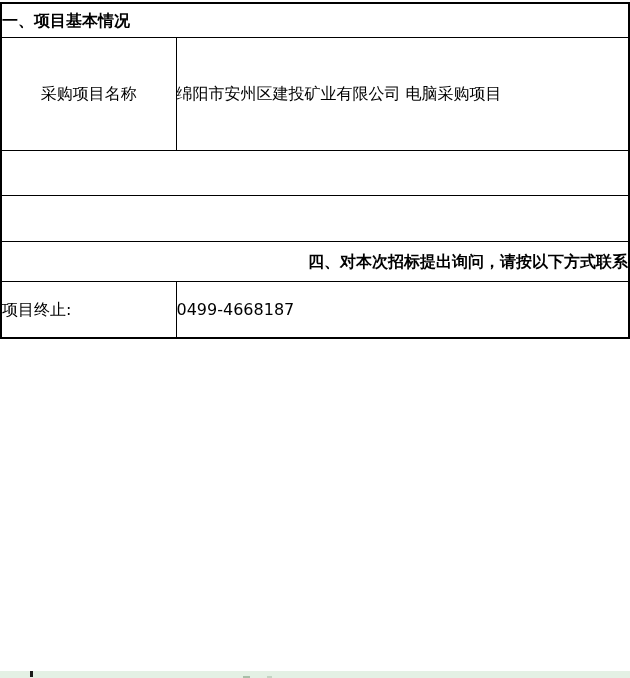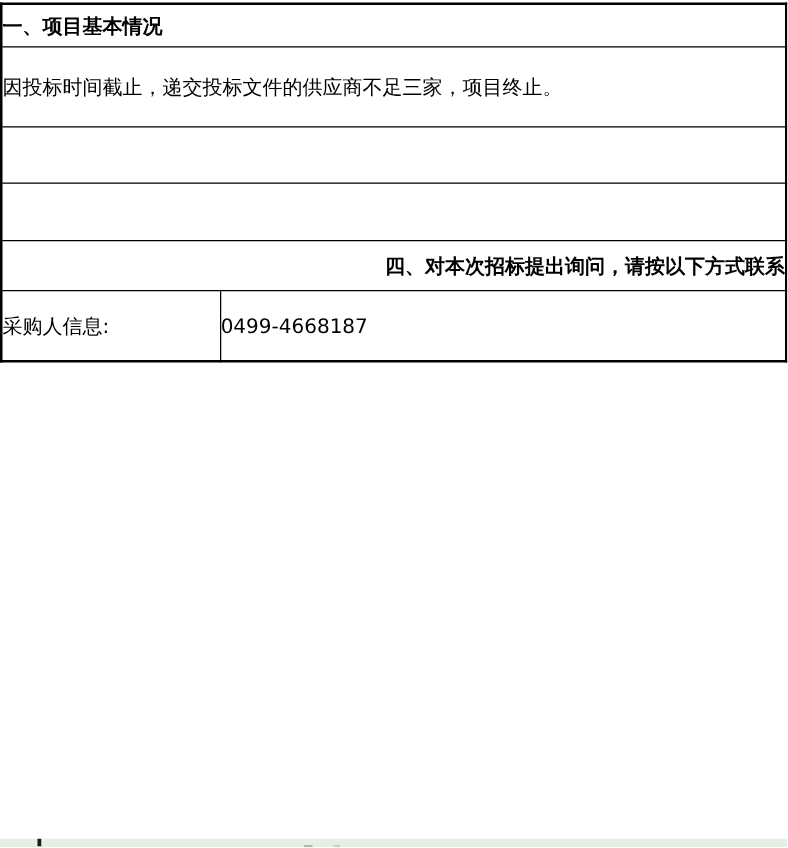--- a/index.html
+++ b/index.html
@@ -108,37 +108,38 @@
   <table class="announcement">
     <colgroup>
       <col style="width:175px">
       <col>
     </colgroup>
 
     <tbody>
         <tr class="r-h1">
       <td colspan="2" class="section-header">一、项目基本情况</td>
     </tr>
+    <tr class="r-d1">
+      <td class="row-label-center">采购项目名称</td>
+      <td class="row-value">绵阳市安州区建投矿业有限公司 电脑采购项目</td>
+    </tr>
 
-    <tr class="r-d2">
-      <td colspan="2" class="reason-cell">因投标时间截止，递交投标文件的供应商不足三家，项目终止。</td>
-    </tr>
     <tr class="r-e1">
       <td colspan="2"></td>
     </tr>
 
     <tr class="r-e2">
       <td colspan="2"></td>
     </tr>
 
     <tr class="r-h4">
       <td colspan="2" class="section-header">四、对本次招标提出询问，请按以下方式联系</td>
     </tr>
     <tr class="r-c3">
-      <td class="row-label-left">采购人信息:</td>
+      <td class="row-label-left">项目终止:</td>
       <td class="row-value">0499-4668187</td>
     </tr>
   </tbody>
     </table>
 
   <div class="bottom-strip">
     <div class="strip-mark-dark"></div>
     <div class="strip-mark-faint-1"></div>
     <div class="strip-mark-faint-2"></div>
   </div>

